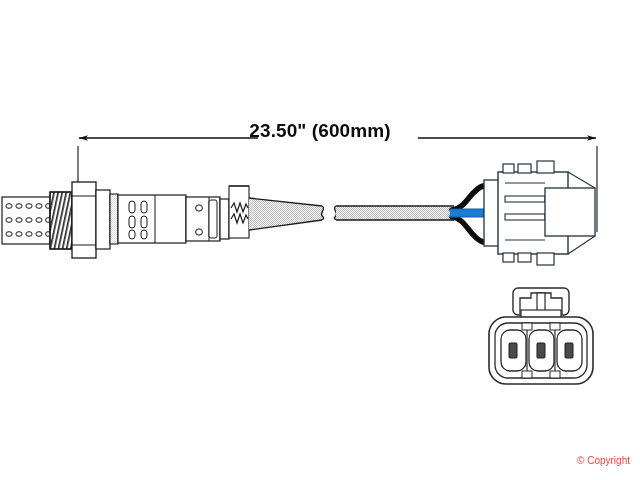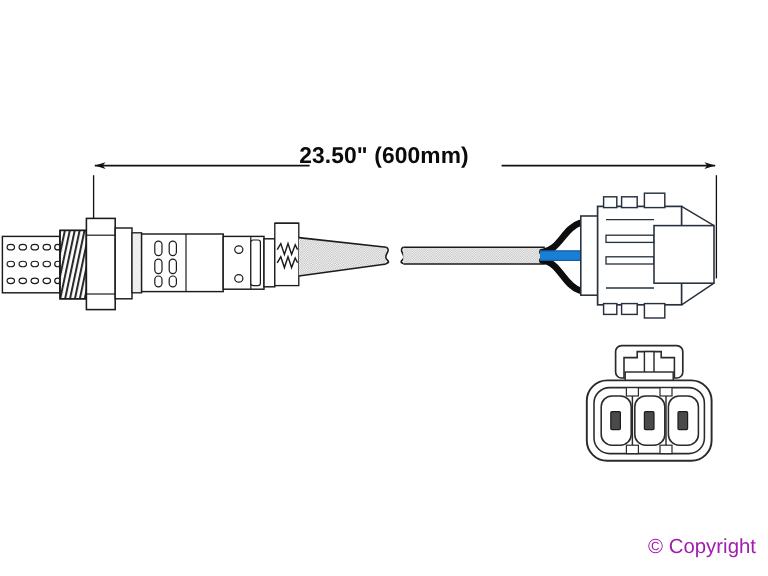--- a/index.html
+++ b/index.html
@@ -40,22 +40,22 @@
     color: #0b0b0b;
     letter-spacing: 0.1px;
     white-space: nowrap;
     pointer-events: none;
   }
   .copyright {
     position: absolute;
     right: 10px;
     bottom: 14px;
     font-family: "Liberation Sans", sans-serif;
-    font-size: 17px;
-    color: #a21caf;
+    font-size: 10px;
+    color: #ef4444;
     white-space: nowrap;
   }
 </style>
 </head>
 <body>
 
 <div id="stage">
 
   <svg id="art" viewBox="0 0 640 480" xmlns="http://www.w3.org/2000/svg">
     <defs>

